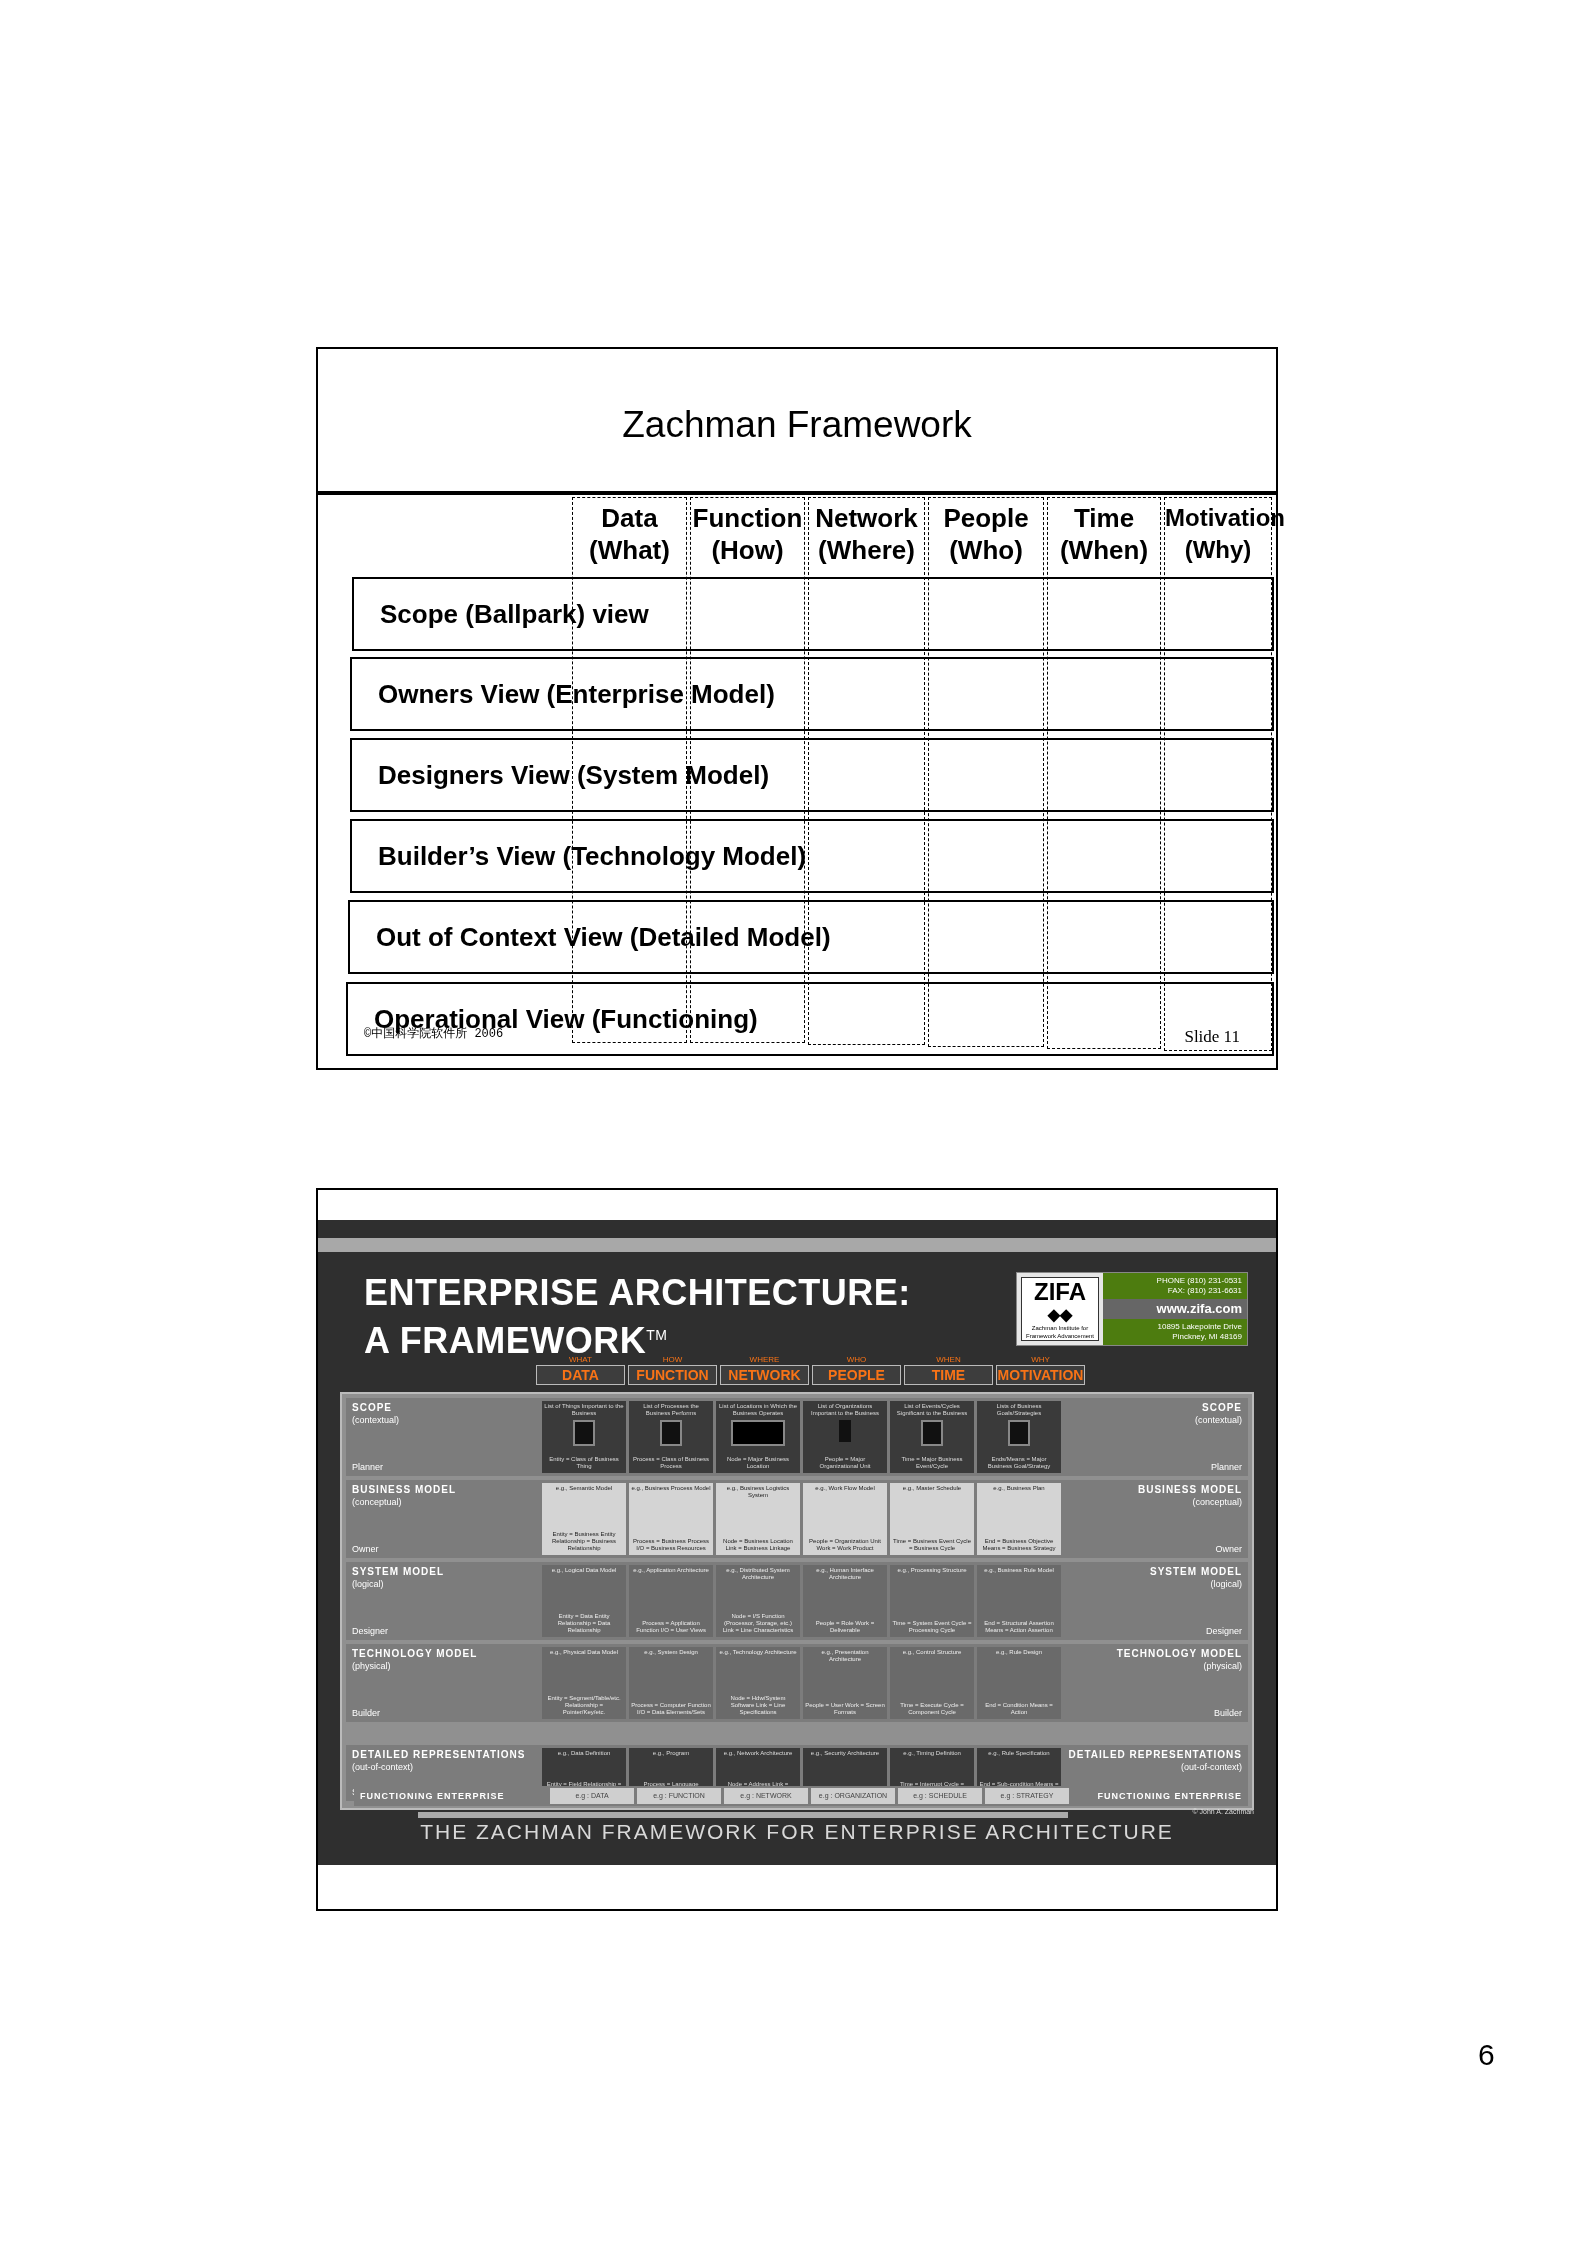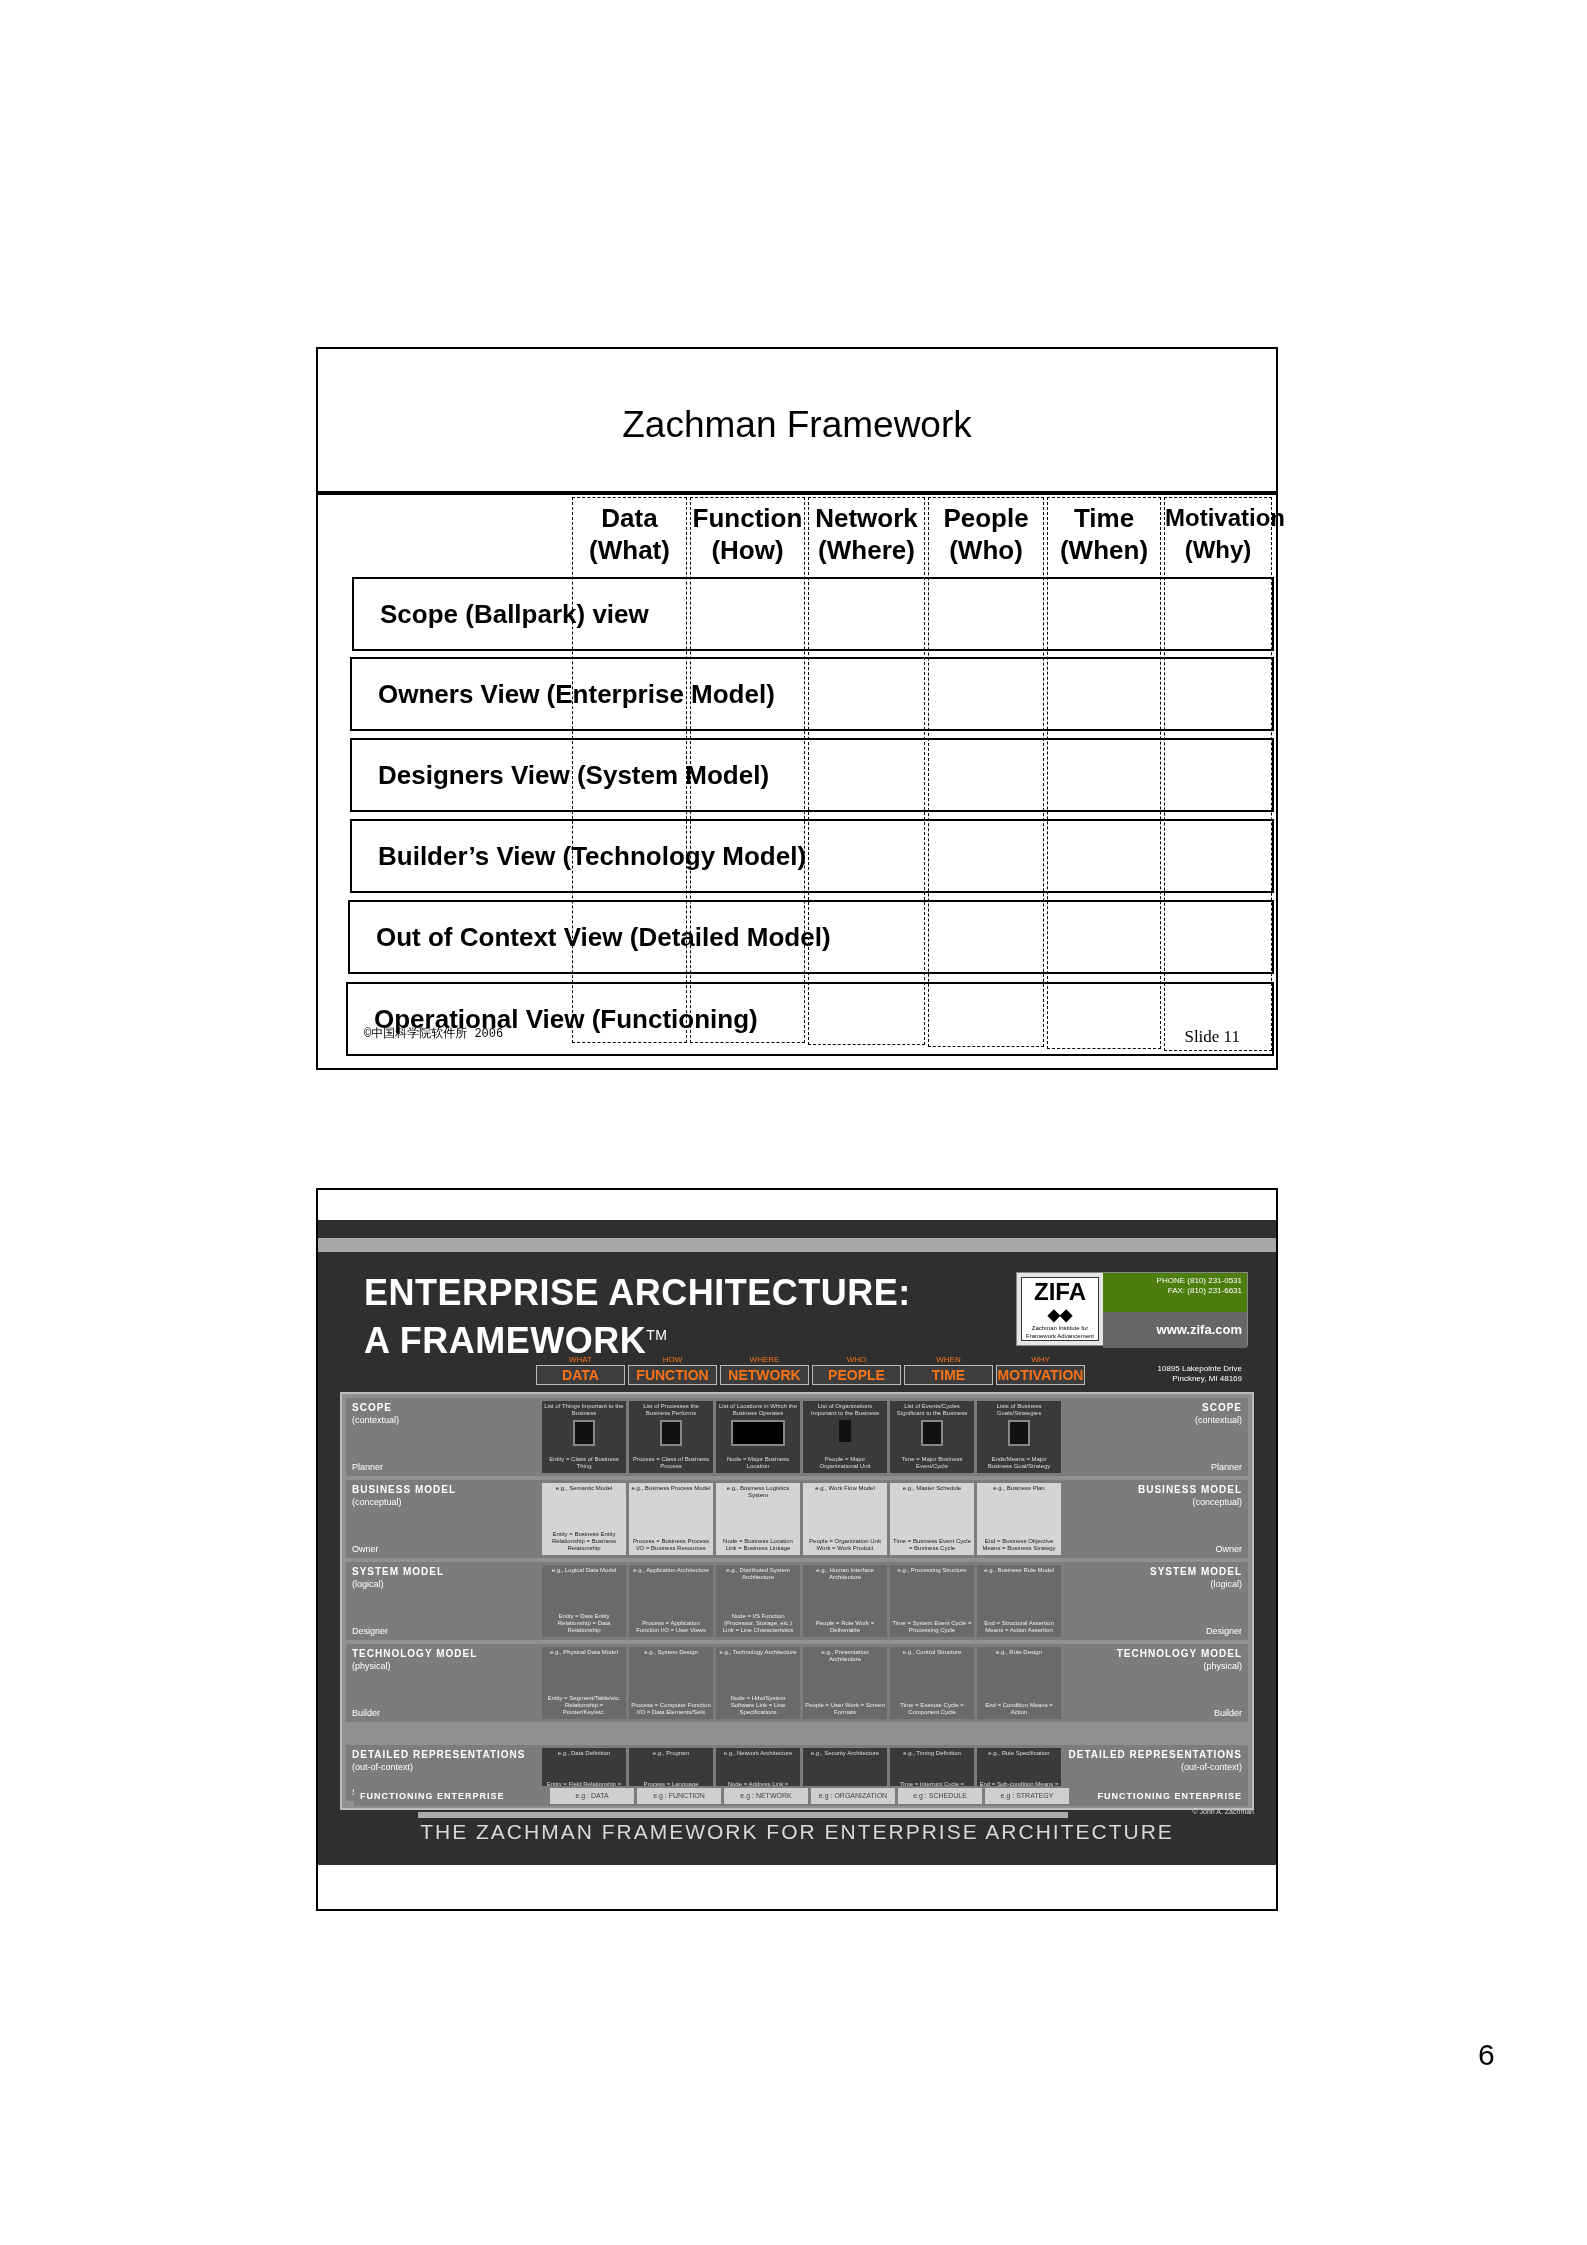--- a/index.html
+++ b/index.html
@@ -16,21 +16,21 @@
   .s1-foot-l{position:absolute;left:46px;top:676px;font-family:Liberation Mono, monospace;font-size:12px;}
   .s1-foot-r{position:absolute;right:36px;top:678px;font-family:"Liberation Serif",serif;font-size:17px;}
   .poster{position:absolute;left:0;top:30px;width:958px;height:645px;background:#2f2f2f;}
   .poster .band{position:absolute;left:0;right:0;top:18px;height:14px;background:#a8a8a8;}
   .p-title{position:absolute;left:46px;top:52px;color:#fff;font-weight:bold;font-size:36px;line-height:42px;letter-spacing:.5px;}
   .p-title sup{font-size:14px;font-weight:normal;}
   .zifa{position:absolute;left:698px;top:52px;width:230px;height:72px;background:#e6e6e6;border:1px solid #888;}
   .zifa .logo{position:absolute;left:4px;top:4px;width:76px;height:62px;background:#fff;border:1px solid #333;font-family:Liberation Sans, sans-serif;font-weight:bold;font-size:24px;text-align:center;line-height:28px;}
   .zifa .logo small{display:block;font-size:6px;font-weight:normal;line-height:8px;}
   .zifa .info{position:absolute;left:86px;top:0;right:0;bottom:0;background:#4d7c0f;color:#fff;font-size:8px;text-align:right;padding:3px 5px;box-sizing:border-box;line-height:10px;}
-  .zifa .info .web{background:#666;margin:16px -5px;padding:10px 5px;font-size:13px;font-weight:bold;line-height:16px;}
+  .zifa .info .web{background:#666;margin:3px -5px;padding:2px 5px;font-size:13px;font-weight:bold;line-height:16px;}
   .heads{position:absolute;top:135px;left:218px;display:flex;gap:3px;}
   .head{width:89px;text-align:center;color:#f97316;}
   .head .why{font-size:8px;line-height:10px;}
   .head .hl{background:#3d3d3d;border:1px solid #bbb;font-weight:bold;font-size:14px;line-height:18px;}
   .grid{position:absolute;left:22px;top:172px;width:914px;height:418px;background:#909090;border:2px solid #bbb;box-sizing:border-box;}
   .prow{position:absolute;left:4px;right:4px;height:78px;background:#7c7c7c;}
   .prow .lt{position:absolute;left:6px;top:4px;color:#fff;font-size:9px;line-height:12px;}
   .prow .lt b{font-size:10px;letter-spacing:1px;}
   .prow .lb{position:absolute;left:6px;bottom:4px;color:#fff;font-size:9px;}
   .prow .rt{position:absolute;right:6px;top:4px;color:#fff;font-size:9px;line-height:12px;text-align:right;}

